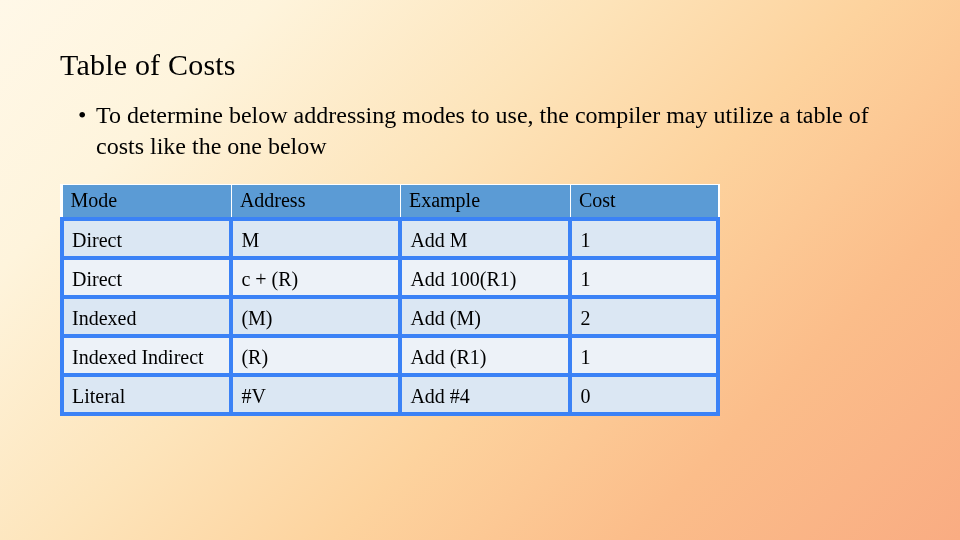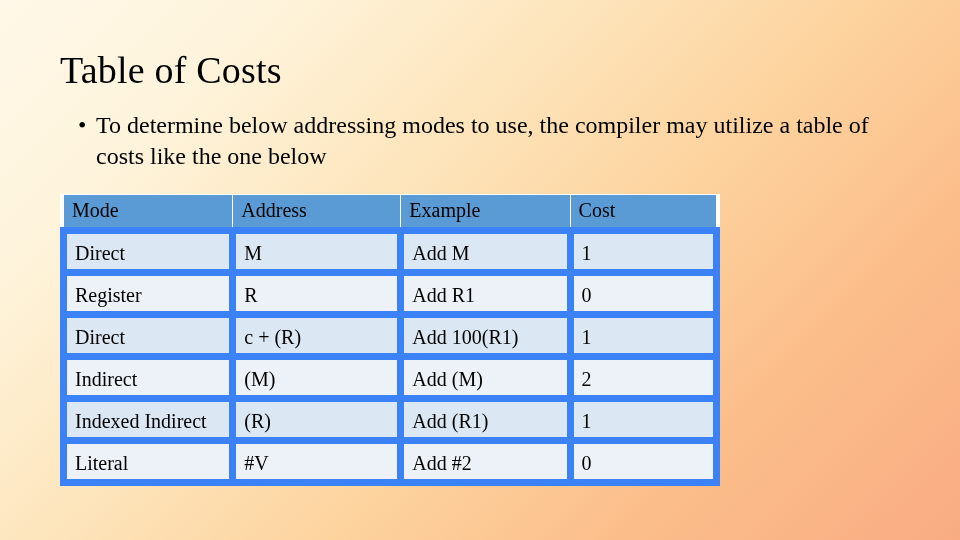--- a/index.html
+++ b/index.html
@@ -18,21 +18,21 @@
       #fff8e8 0%,
       #fef4dc 18%,
       #fde4ba 40%,
       #fdd39e 58%,
       #fbbd8a 78%,
       #f9ac82 100%);
     padding: 48px 60px 40px 60px;
     color: #000;
   }
   .title {
-    font-size: 38px;
+    font-size: 30px;
     font-weight: normal;
     margin: 0 0 18px 0;
     letter-spacing: 0.2px;
   }
   .bullets {
     margin: 0 0 22px 18px;
     font-size: 24px;
     line-height: 1.3;
   }
   .bullets .row {
@@ -51,21 +51,21 @@
   table.costs th {
     background: #5b9bd5;
     color: #000;
     text-align: left;
     font-weight: normal;
     padding: 4px 8px 5px 8px;
     border: 1px solid #fff;
   }
   table.costs td {
     padding: 8px 8px 4px 8px;
-    border: 7px solid #3b82f6;
+    border: 4px solid #3b82f6;
     color: #000;
   }
   table.costs tbody tr:nth-child(odd)  td { background: #dbe7f3; }
   table.costs tbody tr:nth-child(even) td { background: #edf2f8; }
   .col-mode    { width: 170px; }
   .col-address { width: 170px; margin-left: 13px; }
   .col-example { width: 170px; margin-top: 39px; }
   .col-cost    { width: 150px; }
 </style>
 </head>
@@ -92,45 +92,39 @@
       </tr>
     </thead>
     <tbody>
       <tr>
         <td>Direct</td>
         <td>M</td>
         <td>Add M</td>
         <td>1</td>
       </tr>
       <tr>
-        <td>Register</td>
-        <td>R</td>
-        <td>Add R1</td>
-        <td>0</td>
-      </tr>
-      <tr>
         <td>Direct</td>
         <td>c + (R)</td>
         <td>Add 100(R1)</td>
         <td>1</td>
       </tr>
       <tr>
-        <td>Indirect</td>
+        <td>Indexed</td>
         <td>(M)</td>
         <td>Add (M)</td>
         <td>2</td>
       </tr>
       <tr>
         <td>Indexed Indirect</td>
         <td>(R)</td>
         <td>Add (R1)</td>
         <td>1</td>
       </tr>
       <tr>
         <td>Literal</td>
         <td>#V</td>
-        <td>Add #2</td>
+        <td>Add #4</td>
         <td>0</td>
       </tr>
     </tbody>
   </table>
 
 </div>
 
 </body></html>

